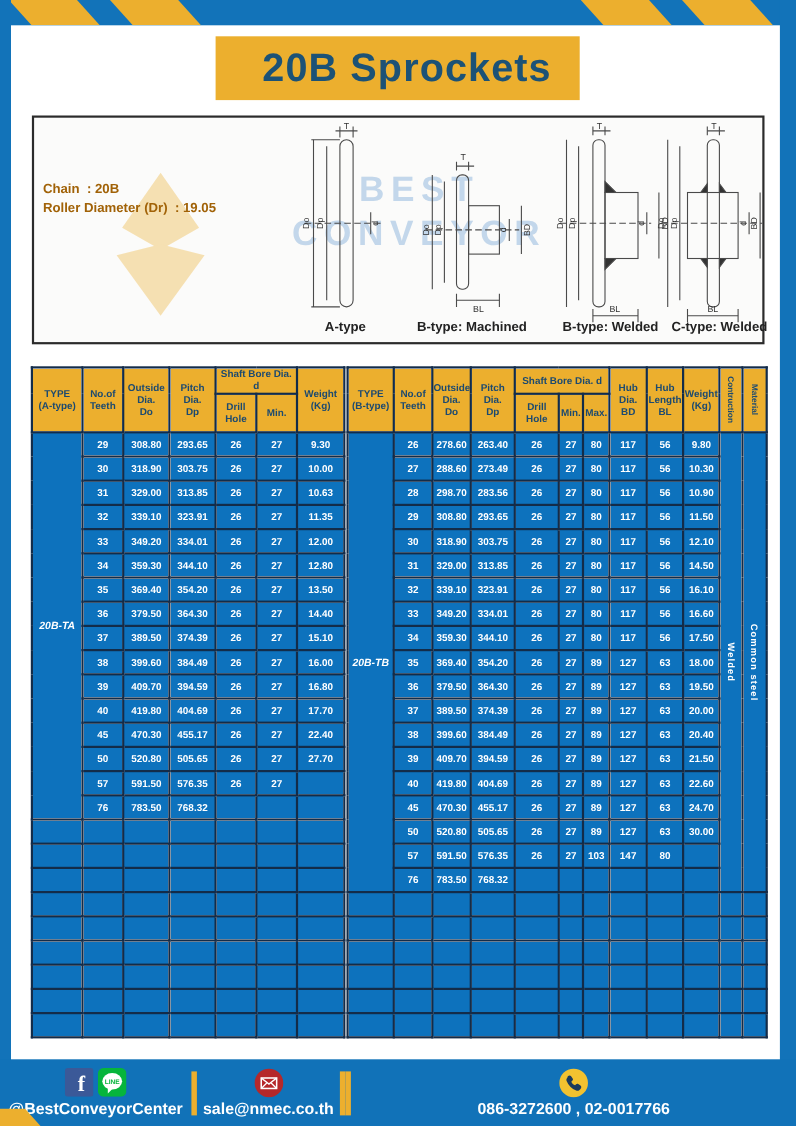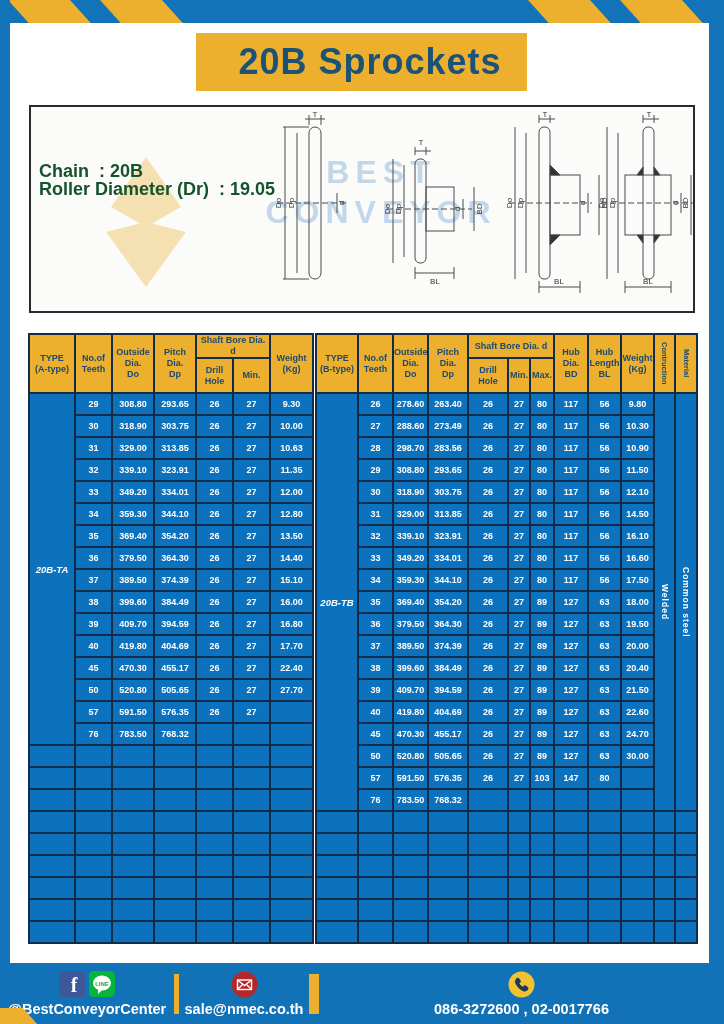--- a/index.html
+++ b/index.html
@@ -14,21 +14,21 @@
 
   
   .title-banner{position:absolute;left:196px;top:33px;width:331px;height:58px;background:#ecaf2e;
     display:flex;align-items:center;justify-content:center;}
   .title-banner span{font-size:36px;font-weight:800;color:#1c5276;letter-spacing:1px;margin-left:17px;}
 
   
   .spec-box{position:absolute;left:29px;top:105px;width:666px;height:208px;background:#fbfbfa;
     border:2px solid #2b2b2b;box-sizing:border-box;}
   .spec-lines{position:absolute;left:8px;top:55px;}
-  .spec-line{font-size:18px;font-weight:bold;color:#14532d;line-height:18px;white-space:pre;}
+  .spec-line{font-size:12px;font-weight:bold;color:#a16207;line-height:18px;white-space:pre;}
   .wm{position:absolute;left:150px;top:45px;width:400px;color:rgba(140,180,220,0.50);
     font-weight:800;font-size:32px;line-height:40px;letter-spacing:6px;text-align:center;pointer-events:none;}
   .wm-wing{position:absolute;left:55px;top:40px;width:120px;height:150px;opacity:0.35;}
   .diagram-svg{position:absolute;left:216px;top:4px;}
   .captions{position:absolute;left:0;top:183px;width:662px;height:20px;}
   .caption{position:absolute;top:0;font-size:12px;font-weight:bold;color:#222;text-align:center;}
 
   
   table{position:absolute;border-collapse:collapse;table-layout:fixed;}
   #tableA{left:28px;top:333px;width:284px;}
@@ -169,20 +169,26 @@
       <text x="312" y="173" text-anchor="middle">BL</text>
 
       <text x="402" y="6" text-anchor="middle">T</text>
       <text transform="rotate(-90 357 92)" x="357" y="92" text-anchor="middle">Do</text>
       <text transform="rotate(-90 368 92)" x="368" y="92" text-anchor="middle">Dp</text>
       <text transform="rotate(-90 431 92)" x="431" y="92" text-anchor="middle">d</text>
       <text transform="rotate(-90 441 92)" x="441" y="92" text-anchor="middle">BD</text>
       <text x="401" y="173" text-anchor="middle">BL</text>
     </svg>
 
+    <div class="captions">
+      <div class="caption" style="left:228px;width:110px">A-type</div>
+      <div class="caption" style="left:338px;width:120px">B-type: Machined</div>
+      <div class="caption" style="left:466px;width:116px">B-type: Welded</div>
+      <div class="caption" style="left:568px;width:110px">C-type: Welded</div>
+    </div>
   </div>
 
   <table id="tableA">
     <colgroup>
       <col style="width:46px">
         <col style="width:37px">
         <col style="width:42px">
         <col style="width:42px">
       <col style="width:37px">
         <col style="width:37px">

